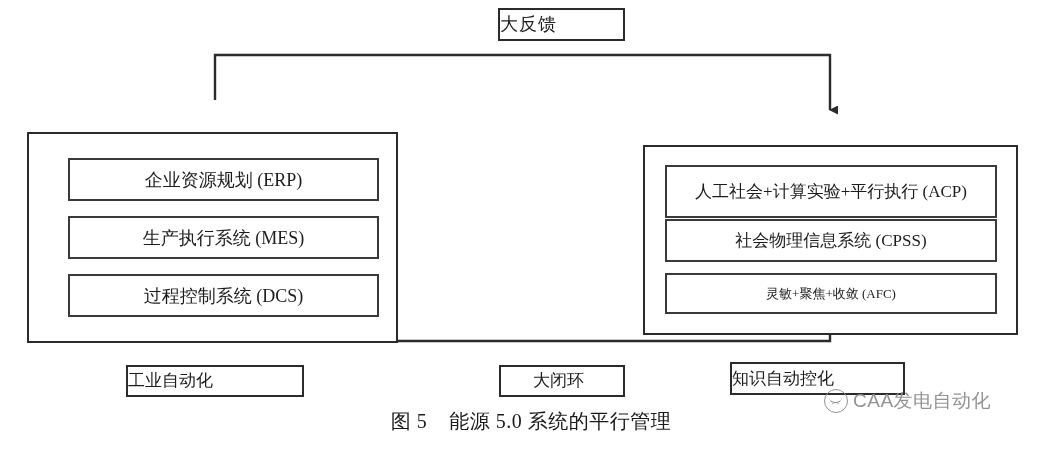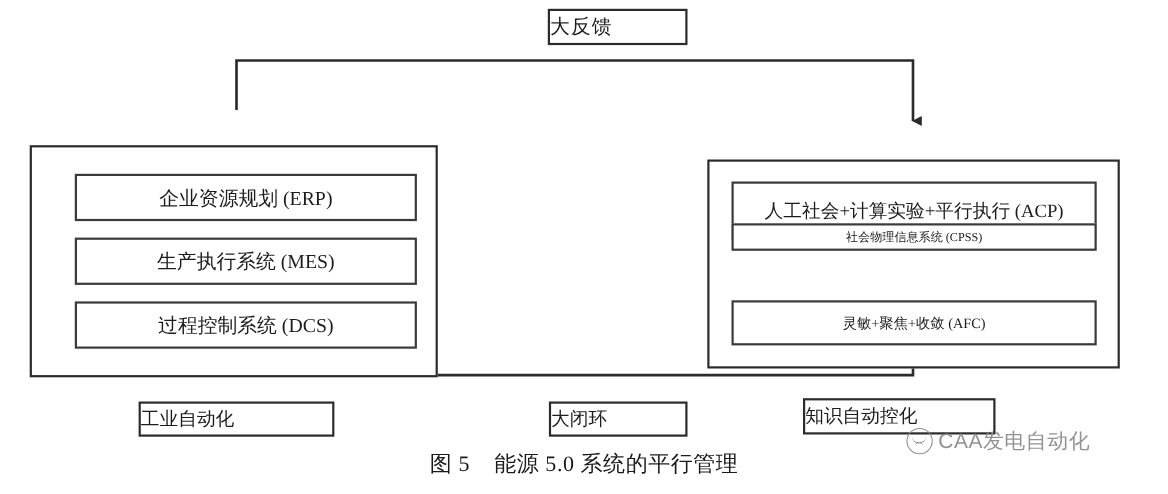--- a/index.html
+++ b/index.html
@@ -67,25 +67,25 @@
   }
 
   #left-panel  { left: 27px;  top: 100px; width: 371px; height: 211px; }
   #right-panel { left: 643px; top: 113px; width: 375px; height: 190px; }
 
   #lb1 { left: 39px; top: 24px; width: 311px; height: 43px; font-size: 18px; }
   #lb2 { left: 39px; top: 82px; width: 311px; height: 43px; font-size: 18px; }
   #lb3 { left: 39px; top: 140px; width: 311px; height: 43px; font-size: 18px; }
 
   #rb1 { left: 20px; top: 18px; width: 332px; height: 53px; font-size: 17px; }
-  #rb2 { left: 20px; top: 56px; width: 332px; height: 25px; font-size: 11px; }
+  #rb2 { left: 20px; top: 72px; width: 332px; height: 43px; font-size: 17px; }
   #rb3 { left: 20px; top: 126px; width: 332px; height: 41px; font-size: 13px; }
 
   #bottom-left-box   { left: 126px; top: 365px; width: 178px; height: 32px; font-size: 17px; }
-  #bottom-center-box { left: 499px; top: 365px; width: 126px; height: 32px; font-size: 17px; }
+  #bottom-center-box { left: 499px; top: 365px; width: 126px; height: 32px; font-size: 17px; padding-left: 32px; }
   #bottom-right-box  { left: 730px; top: 362px; width: 175px; height: 33px; font-size: 17px; }
 
   #figure-caption {
     position: absolute;
     left: 0px; top: 408px; width: 1062px;
     text-align: center;
     font-size: 20px;
     color: #1a1a1a;
     letter-spacing: 0.5px;
   }

